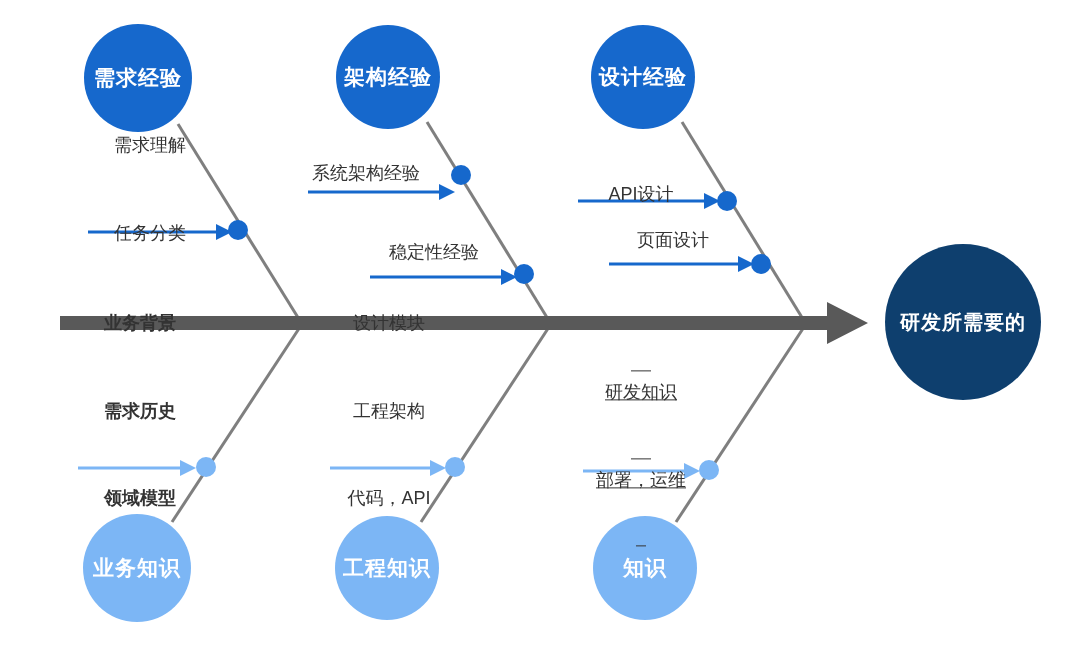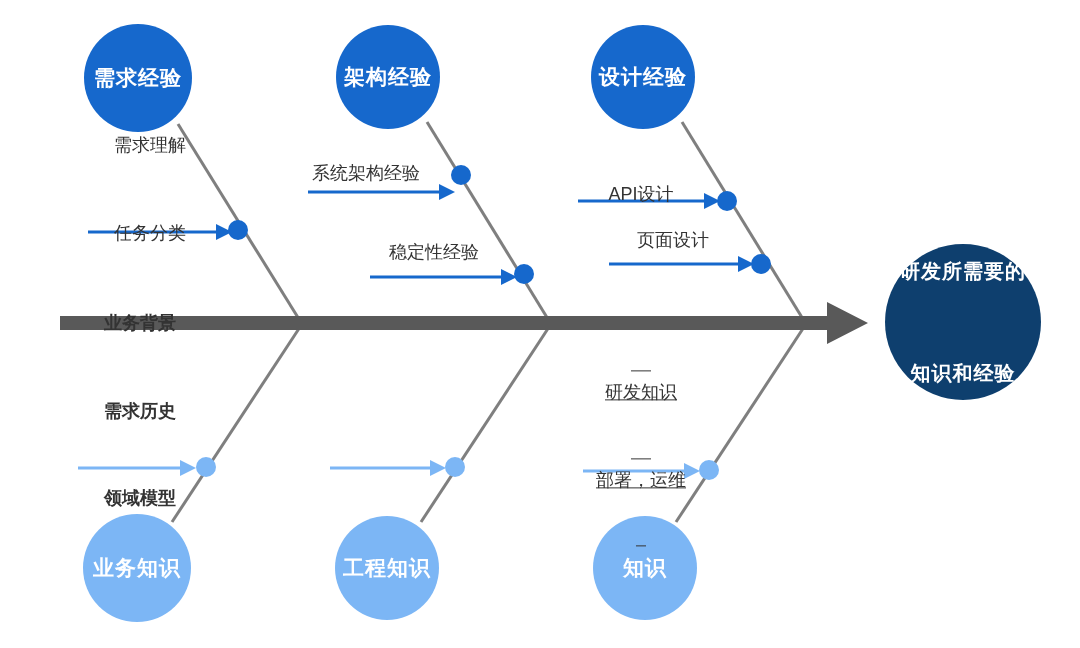--- a/index.html
+++ b/index.html
@@ -155,39 +155,43 @@
   <div class="txt cat-label" style="left:137px; top:568px;">业务知识</div>
 
   <div class="txt cat-label" style="left:643px; top:77px;">设计经验</div>
   <div class="txt cat-label" style="left:387px; top:568px;">工程知识</div>
   <div class="txt cat-label" style="left:645px; top:568px;">
     <div>知识</div>
   </div>
 
   <div class="txt head-label" style="left:963px; top:322px;text-align:center;">
     <div>研发所需要的</div>
-    <div>知识和经验</div>
   </div>
 
   <div class="txt cause-label" style="left:366px; top:174px;">系统架构经验</div>
 
   <div class="txt cause-label" style="left:150px; top:190px;">
     <div>需求理解</div>
     <div>任务分类</div>
   </div>
   <div class="txt cause-label" style="left:434px; top:253px;">稳定性经验</div>
 
   <div class="txt cause-label" style="left:641px; top:174px;margin-top:21px;">API设计</div>
   <div class="txt cause-label" style="left:673px; top:241px;">页面设计</div>
 
   <div class="txt cause-label" style="left:140px; top:411px;font-weight:bold;">
     <div>业务背景</div>
     <div>需求历史</div>
     <div>领域模型</div>
   </div>
 
+  <div class="txt cause-label" style="left:389px; top:411px;">
+    <div>设计模块</div>
+    <div>工程架构</div>
+    <div>代码，API</div>
+  </div>
 
   <div class="txt cause-label" style="left:641px; top:437px;text-decoration:underline;">
     <div>研发知识</div>
     <div>部署，运维</div>
   </div>
 
 </div>
 
 </body></html>

